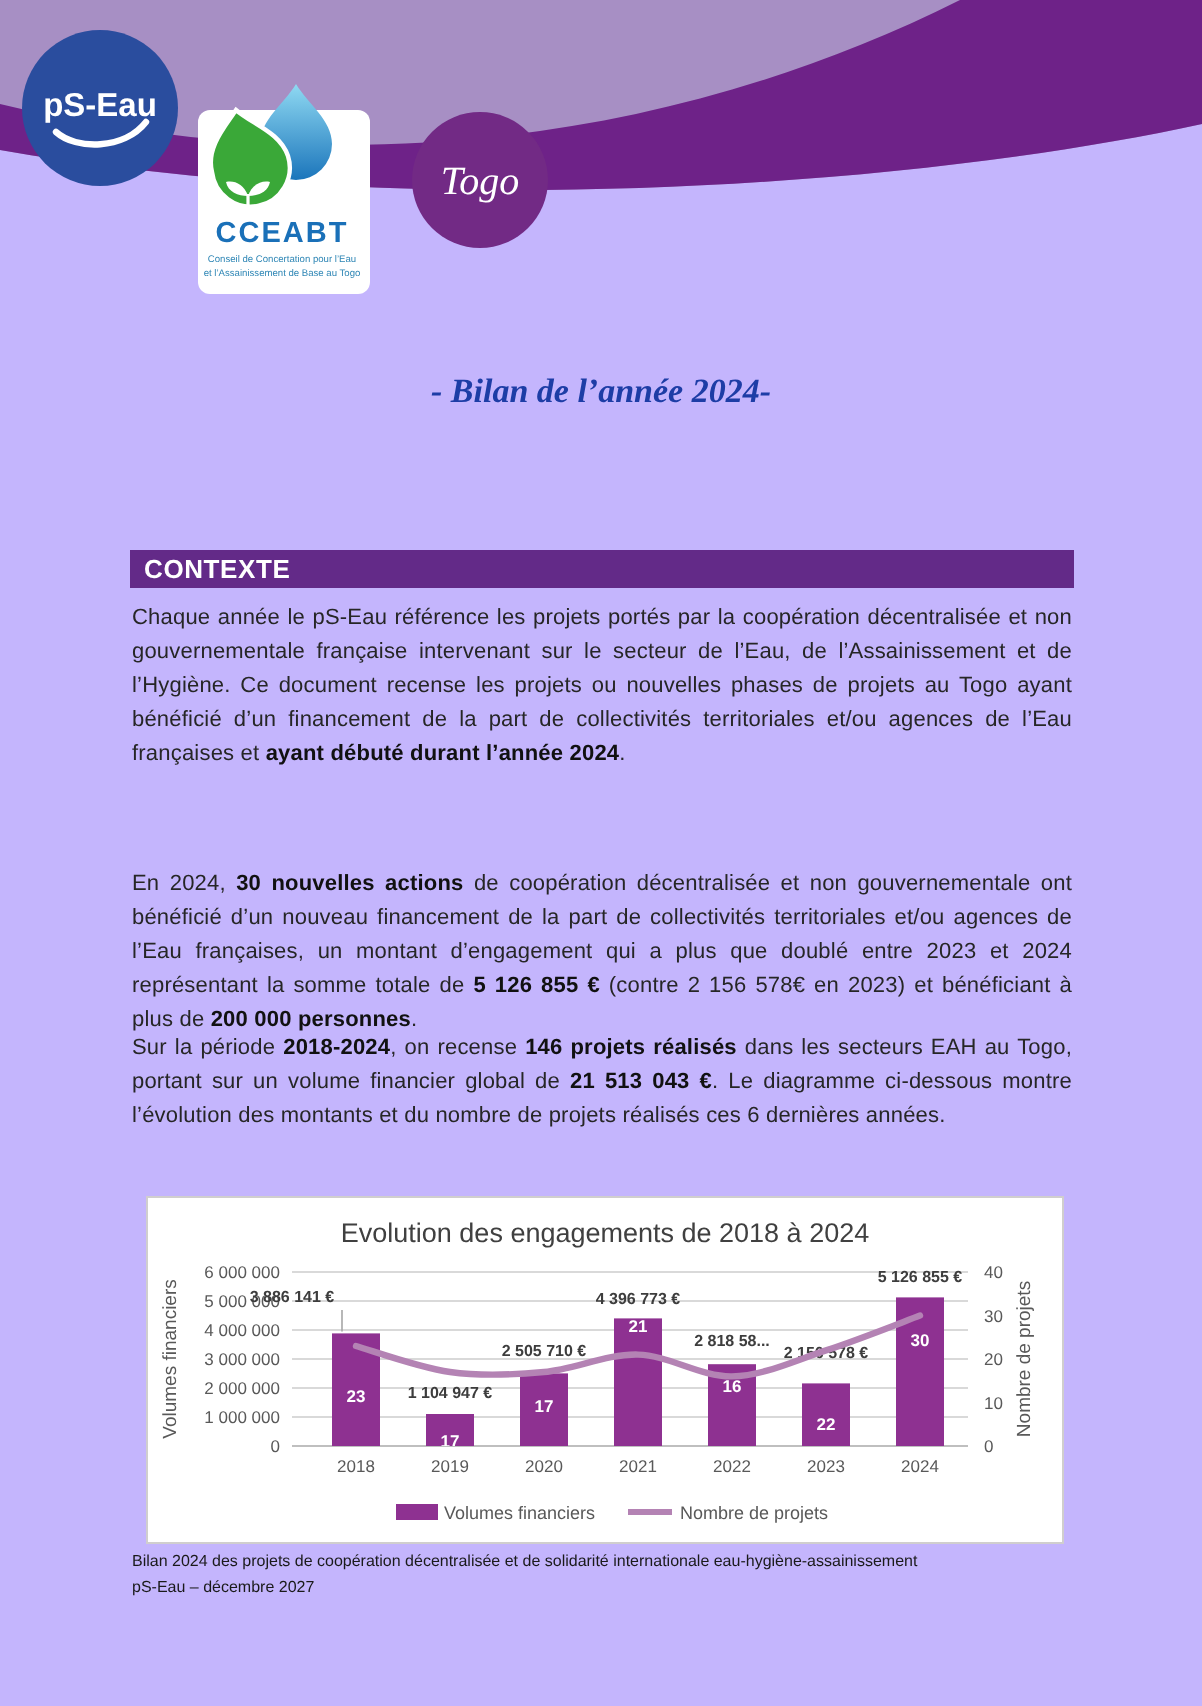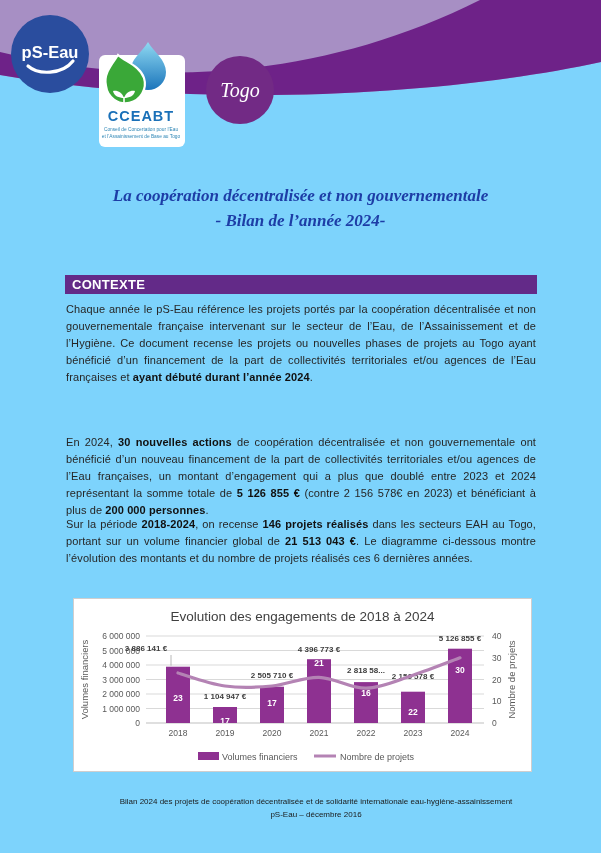--- a/index.html
+++ b/index.html
@@ -1,16 +1,16 @@
 <!DOCTYPE html>
 <html><head>
 <meta charset="utf-8">
 <style>
   html,body{margin:0;padding:0;background:#888;}
-  .page{position:relative;width:601px;height:853px;background:#7dd3fc;overflow:hidden;
+  .page{position:relative;width:601px;height:853px;background:#c4b5fd;overflow:hidden;
         font-family:"Liberation Sans",sans-serif;margin:0 auto;}
   .hdr-svg{position:absolute;left:0;top:0;}
   .doc-title{position:absolute;left:0;top:183px;width:601px;text-align:center;
              font-family:"Liberation Serif",serif;font-weight:bold;font-style:italic;
              font-size:17px;line-height:25px;color:#1d3da6;}
   .secbar{position:absolute;left:65px;width:472px;height:19px;line-height:19px;
           color:#ffffff;font-weight:bold;font-size:13px;letter-spacing:.3px;
           padding-left:7px;box-sizing:border-box;}
   .body-p{position:absolute;left:66px;width:470px;margin:0;text-align:justify;
           font-size:11px;line-height:17px;color:#262626;letter-spacing:.1px;}
@@ -18,22 +18,22 @@
   .chart-box{position:absolute;left:73px;top:598px;width:457px;height:172px;
              border:1px solid #d0cece;box-sizing:content-box;background:#fff;}
   .chart-box svg{display:block;}
   .chart-box text{font-family:"Liberation Sans",sans-serif;}
   .tick{font-size:8.5px;fill:#595959;}
   .ctitle{font-size:13.5px;fill:#404040;}
   .atitle{font-size:9.5px;fill:#595959;}
   .vlabel{font-size:8px;font-weight:bold;fill:#3d3d3d;}
   .clabel{font-size:8.5px;font-weight:bold;fill:#ffffff;}
   .ltext{font-size:9px;fill:#595959;}
-  .footer{position:absolute;left:66px;top:796px;width:500px;font-size:8px;
-          line-height:12.5px;color:#1a1a1a;text-align:center;}
+  .footer{position:absolute;left:66px;top:775px;width:500px;font-size:8px;
+          line-height:12.5px;color:#1a1a1a;}
 </style>
 </head>
 <body>
 
 <div class="page">
 
   <svg class="hdr-svg" width="601" height="160" viewBox="0 0 601 160">
 
     <path d="M0,0 L601,0 L601,62 C450,95 200,110 0,75 Z" fill="#a78fc4"></path>
 
@@ -64,21 +64,20 @@
     <text x="141" y="131" text-anchor="middle" fill="#2e86b5" font-size="4.8">Conseil de Concertation pour l’Eau</text>
     <text x="141" y="138" text-anchor="middle" fill="#2e86b5" font-size="4.8">et l’Assainissement de Base au Togo</text>
 
     <g>
       <circle cx="240" cy="90" r="34" fill="#722a85"></circle>
       <text x="240" y="97" text-anchor="middle" fill="#ffffff" font-size="20" font-family="Liberation Serif, serif" font-style="italic">Togo</text>
     </g>
   </svg>
 
   <div class="doc-title">
-    <div>La coopération décentralisée et non gouvernementale</div>
     <div>- Bilan de l’année 2024-</div>
   </div>
 
   <div class="secbar" style="top:275px;background:#632a88;">
     <span>CONTEXTE</span>
   </div>
   <p class="body-p" style="top:301px;"><span>Chaque année le pS-Eau référence les projets portés par la coopération décentralisée et non gouvernementale française intervenant sur le secteur de l’Eau, de l’Assainissement et de l’Hygiène. Ce document recense les projets ou nouvelles phases de projets au Togo ayant bénéficié d’un financement de la part de collectivités territoriales et/ou agences de l’Eau françaises et </span><b>ayant débuté durant l’année 2024</b><span>.</span></p>
 
   <p class="body-p" style="top:434px;"><span>En 2024, </span><b>30 nouvelles actions</b><span> de coopération décentralisée et non gouvernementale ont bénéficié d’un nouveau financement de la part de collectivités territoriales et/ou agences de l’Eau françaises, un montant d’engagement qui a plus que doublé entre 2023 et 2024 représentant la somme totale de </span><b>5 126 855 €</b><span> (contre 2 156 578€ en 2023) et bénéficiant à plus de </span><b>200 000 personnes</b><span>.</span></p>
   <p class="body-p" style="top:516px;"><span>Sur la période </span><b>2018-2024</b><span>, on recense </span><b>146 projets réalisés</b><span> dans les secteurs EAH au Togo, portant sur un volume financier global de </span><b>21 513 043 €</b><span>. Le diagramme ci-dessous montre l’évolution des montants et du nombre de projets réalisés ces 6 dernières années.</span></p>
@@ -144,16 +143,16 @@
         </g>
         <rect x="124" y="153" width="21" height="8" fill="#8e3191"></rect>
         <text x="148" y="160.5" class="ltext">Volumes financiers</text>
         <line x1="240" y1="157" x2="262" y2="157" stroke="#b483b4" stroke-width="3"></line>
         <text x="266" y="160.5" class="ltext">Nombre de projets</text>
       </svg>
     </div>
 
   <div class="footer">
     <div>Bilan 2024 des projets de coopération décentralisée et de solidarité internationale eau-hygiène-assainissement</div>
-    <div>pS-Eau – décembre 2016</div>
+    <div>pS-Eau – décembre 2027</div>
   </div>
 
 </div>
 
 </body></html>

